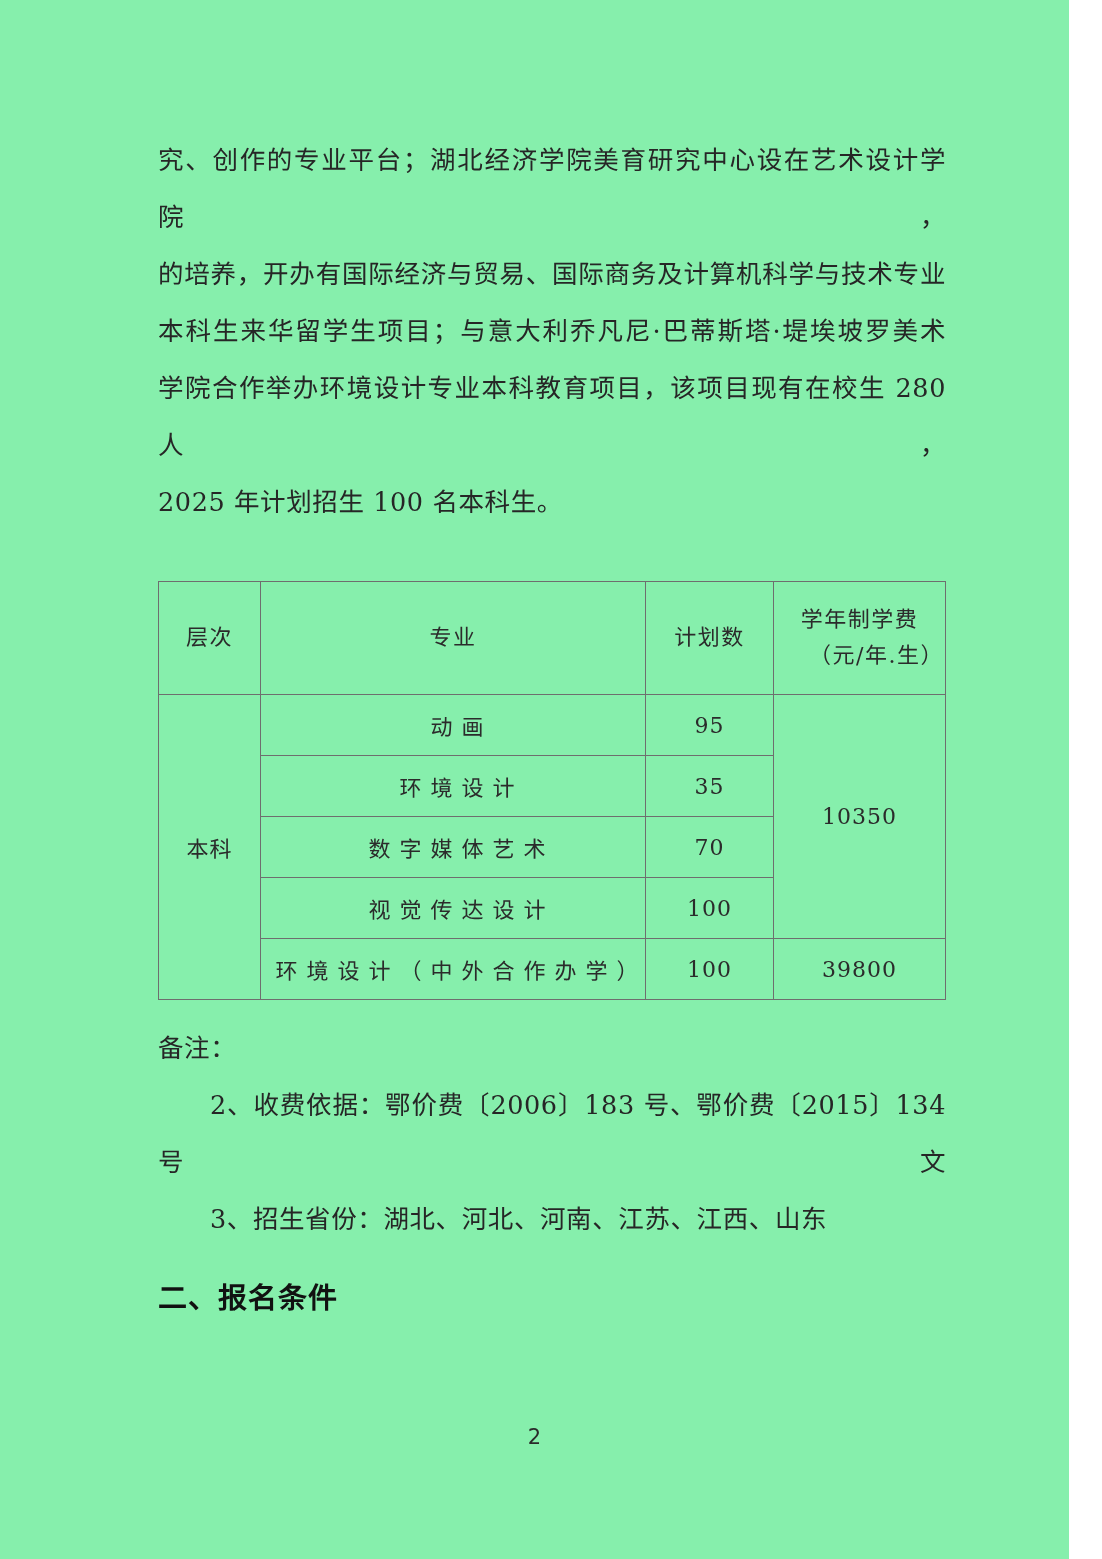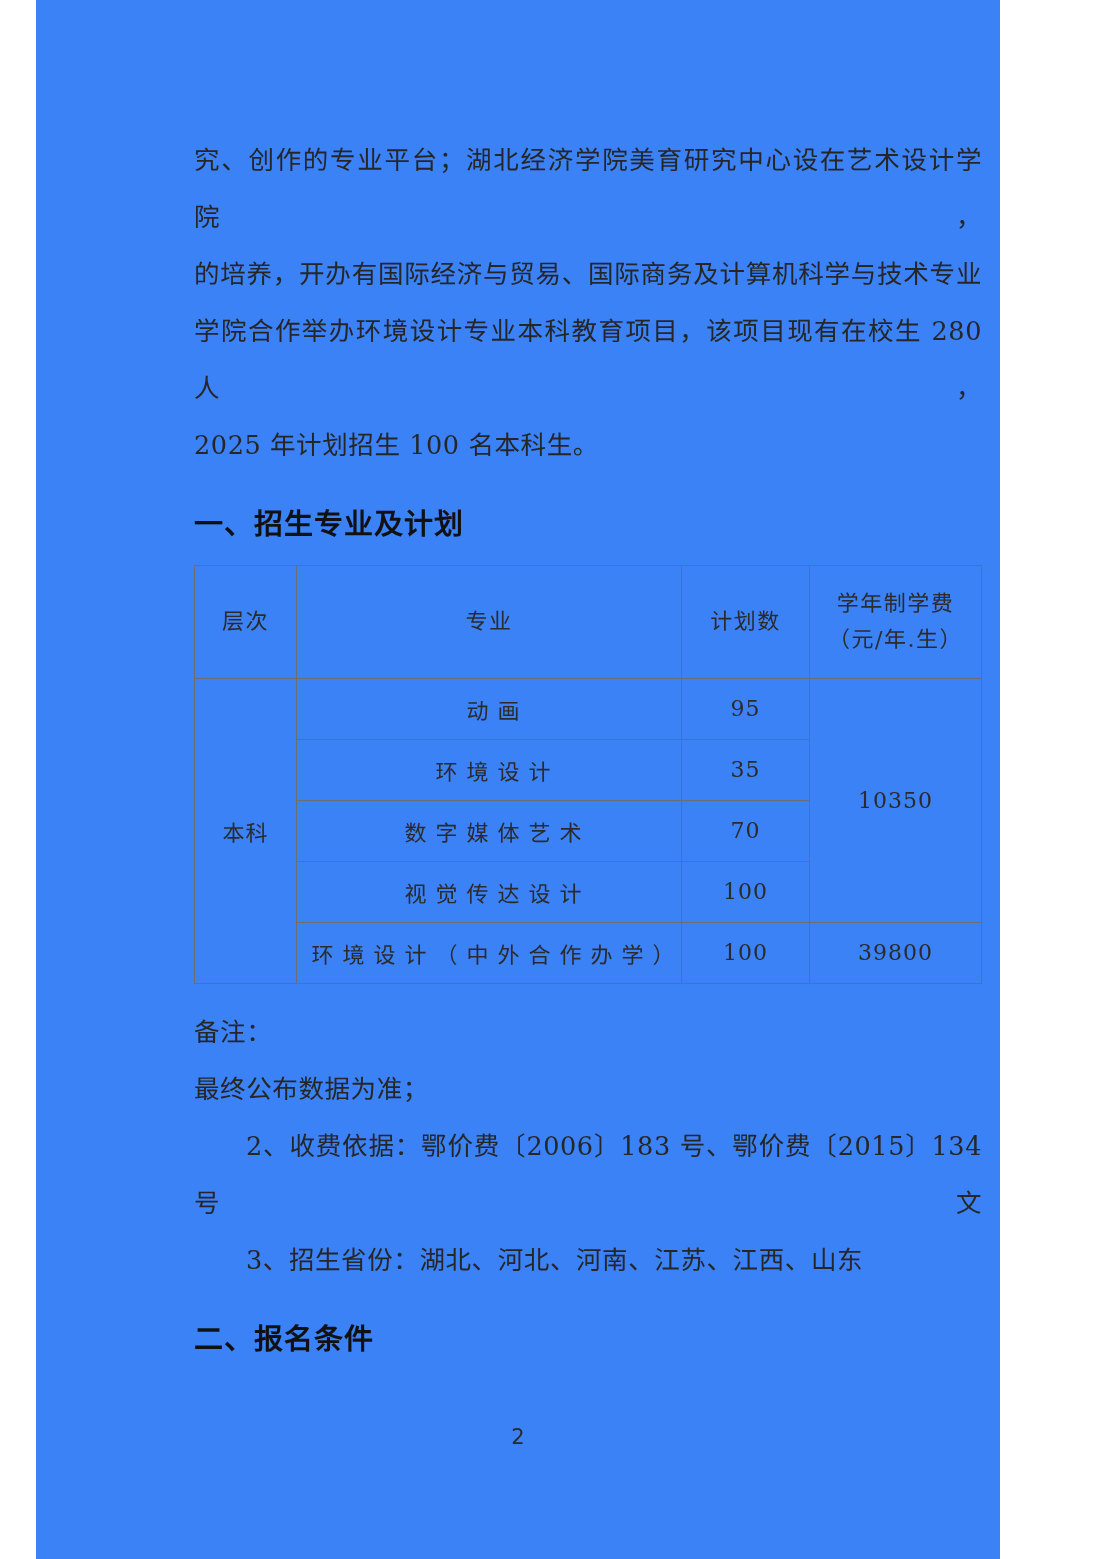--- a/index.html
+++ b/index.html
@@ -3,27 +3,26 @@
 <meta charset="utf-8">
 <title>招生简章</title>
 <style>
   html, body {
     margin: 0;
     padding: 0;
     background: #ffffff;
   }
   .page {
     position: relative;
-    width: 964px;
+    width: 1069px;
     height: 1559px;
-    background: #3b82f6;
+    background: #86efac;
     overflow: hidden;
     font-family: "DejaVu Serif", "Liberation Serif", serif;
     color: #1a1a1a;
-    margin-left: 36px;
   }
 
   
   .content {
     position: absolute;
     left: 158px;
     top: 132px;
     width: 788px;
   }
 
@@ -90,21 +89,21 @@
 
   .major-cell {
     letter-spacing: 9px;
     text-indent: 9px;
     font-size: 22px;
   }
   .num-cell {
     font-family: "DejaVu Serif", "Liberation Serif", serif;
     letter-spacing: 0.5px;
   }
-  .fee-head-line2 { display: block; }
+  .fee-head-line2 { display: block; text-align: right; }
 
   
   .page-number {
     position: absolute;
     left: 0;
     right: 0;
     top: 1425px;
     text-align: center;
     font-family: "DejaVu Sans", "Liberation Sans", sans-serif;
     font-size: 21px;
@@ -117,27 +116,27 @@
 </head>
 <body>
 
 <div class="page">
 
   <div class="content">
 
     <div>
       <div class="para justified-block">究、创作的专业平台；湖北经济学院美育研究中心设在艺术设计学院，</div>
       <div class="para justified-block">的培养，开办有国际经济与贸易、国际商务及计算机科学与技术专业</div>
+      <div class="para justified-block">本科生来华留学生项目；与意大利乔凡尼·巴蒂斯塔·堤埃坡罗美术</div>
       <div class="para justified-block">学院合作举办环境设计专业本科教育项目，该项目现有在校生 280 人，</div>
       <div class="para">2025 年计划招生 100 名本科生。</div>
     </div>
 
     <div class="spacer-md"></div>
 
-    <h2 class="heading">一、招生专业及计划</h2>
 
     <div class="spacer-sm"></div>
 
     <table class="plan-table">
       <colgroup>
         <col class="col-level">
         <col class="col-major">
         <col class="col-plan">
         <col class="col-fee">
       </colgroup>
@@ -177,21 +176,20 @@
           <td class="num-cell">39800</td>
         </tr>
       </tbody>
     </table>
 
     <div class="spacer-sm"></div>
 
     <div>
       <div class="para">备注：</div>
 
-      <div class="para">最终公布数据为准；</div>
 
       <div class="para indent2 justified-block">2、收费依据：鄂价费〔2006〕183 号、鄂价费〔2015〕134 号文</div>
 
       <div class="para indent2">3、招生省份：湖北、河北、河南、江苏、江西、山东</div>
     </div>
 
     <div class="spacer-md"></div>
 
     <h2 class="heading">二、报名条件</h2>
 

